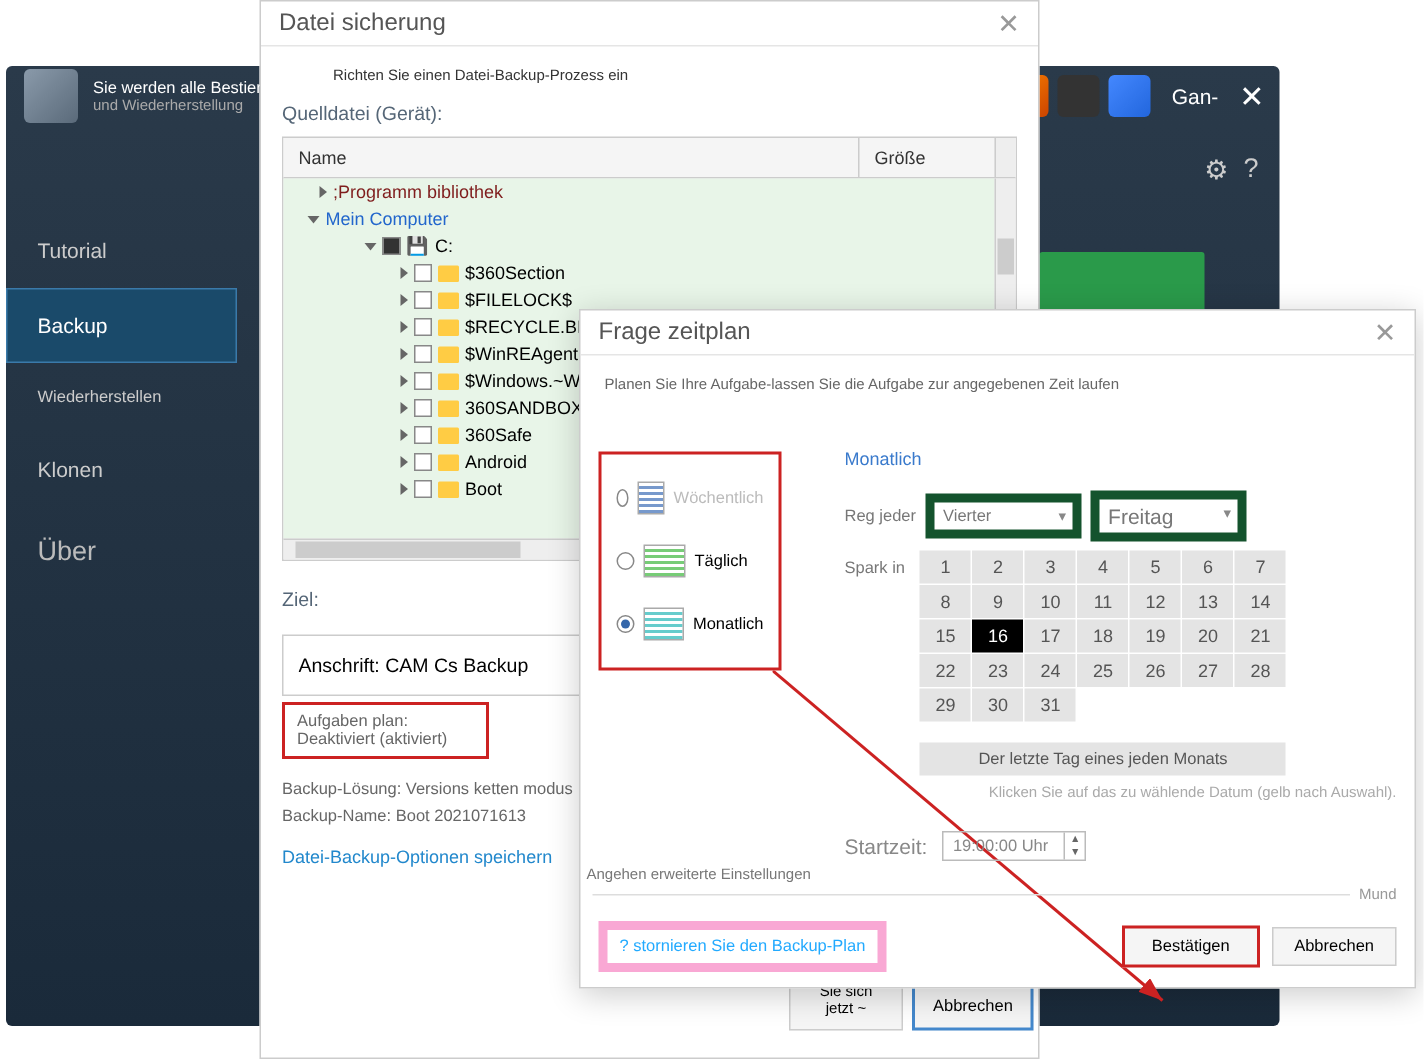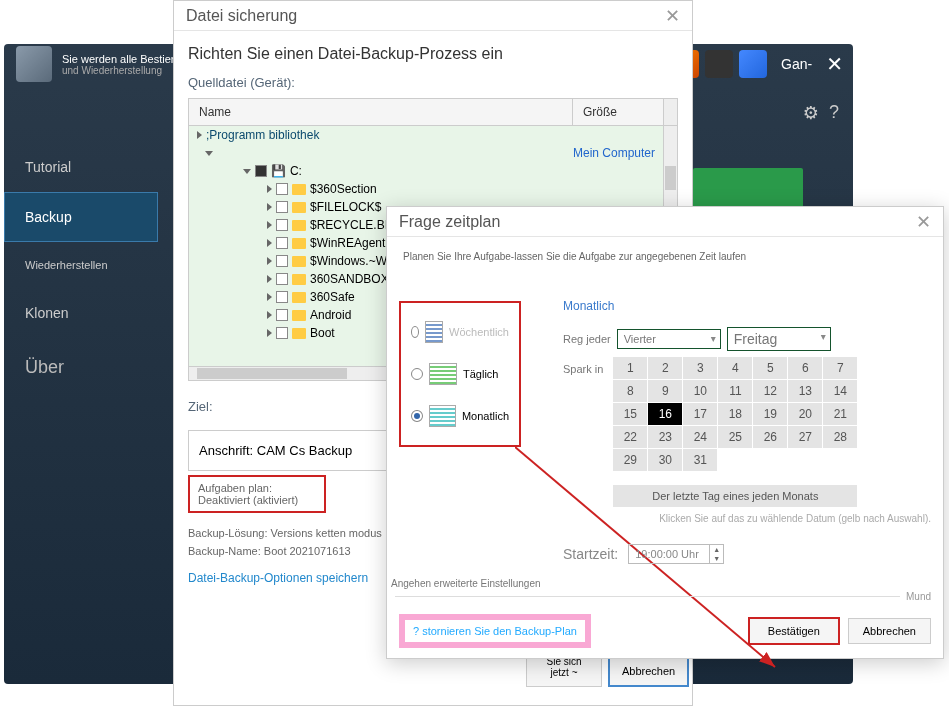--- a/index.html
+++ b/index.html
@@ -28,33 +28,33 @@
 
 .green-panel { position: absolute; right: 50px; top: 124px; width: 110px; height: 90px; background: #2a9a4a; border-radius: 2px; display: flex; align-items: center; justify-content: center; }
 .green-panel::after { content: ""; width: 0; height: 0; border-left: 8px solid #fff; border-top: 6px solid transparent; border-bottom: 6px solid transparent; }
 
 
 .file-backup-modal { position: absolute; left: 173px; top: 0; width: 520px; height: 706px; background: #fff; border: 1px solid #ccc; }
 .modal-header { height: 30px; display: flex; align-items: center; justify-content: space-between; padding: 0 12px; border-bottom: 1px solid #e5e5e5; }
 .modal-title { font-size: 16px; color: #555; }
 .modal-close { font-size: 18px; color: #999; cursor: pointer; }
 .modal-body { padding: 14px; }
-.subtitle { font-size: 16px; color: #333; margin-bottom: 12px; }
+.subtitle { font-size: 10px; color: #333; margin-bottom: 12px; margin-left: 34px; }
 .section-label { font-size: 13px; color: #556677; margin-bottom: 8px; }
 
 .tree-table { border: 1px solid #ccc; }
 .tree-header { display: flex; background: #f5f5f5; border-bottom: 1px solid #ccc; }
 .tree-header-cell { padding: 6px 10px; font-size: 12px; color: #333; }
 .th-name { flex: 1; border-right: 1px solid #ccc; }
 .th-size { width: 90px; }
 .tree-scroll-wrap { display: flex; }
 .tree-content { flex: 1; background: #e8f5e8; height: 240px; overflow: hidden; font-size: 12px; }
 .tree-row { padding: 2px 8px; display: flex; align-items: center; gap: 4px; }
-.tree-row.l0 { color: #0c4a6e; padding-left: 8px; }
-.tree-row.l1 { color: #2266cc; padding-left: 16px; justify-content: space-between; }
+.tree-row.l0 { color: #7f1d1d; padding-left: 8px; margin-left: 16px; }
+.tree-row.l1 { color: #2266cc; padding-left: 16px; }
 .tree-row.l2 { padding-left: 54px; }
 .tree-row.l3 { padding-left: 78px; }
 .tri { width: 0; height: 0; border-left: 5px solid #666; border-top: 4px solid transparent; border-bottom: 4px solid transparent; display: inline-block; }
 .tri-down { border-top: 5px solid #666; border-left: 4px solid transparent; border-right: 4px solid transparent; border-bottom: none; }
 .chk { width: 12px; height: 12px; border: 1px solid #888; background: #fff; display: inline-block; }
 .chk.filled { background: #333; }
 .drive-icon { display: inline-block; font-size: 12px; }
 .folder-icon { width: 14px; height: 11px; background: #ffcc44; display: inline-block; border-radius: 1px; }
 .vscroll { width: 14px; background: #eee; border-left: 1px solid #ccc; position: relative; }
 .vscroll-thumb { position: absolute; left: 1px; right: 1px; top: 40px; height: 24px; background: #ccc; }
@@ -85,21 +85,21 @@
 .cal-icon { width: 28px; height: 22px; background: repeating-linear-gradient(0deg, #7c7 0 2px, #fff 2px 4px); border: 1px solid #aaa; display: inline-block; }
 .cal-icon.blue { background: repeating-linear-gradient(0deg, #79c 0 2px, #fff 2px 4px); }
 .cal-icon.teal { background: repeating-linear-gradient(0deg, #6cc 0 2px, #fff 2px 4px); }
 .freq-label-dim { color: #bbb; }
 
 .arrow-line { position: absolute; left: 128px; top: 210px; width: 272px; height: 230px; pointer-events: none; }
 
 .monthly-panel { position: absolute; left: 176px; top: 62px; right: 12px; }
 .monthly-title { color: #3a7acc; font-size: 12px; margin-bottom: 14px; }
 .reg-row { display: flex; align-items: center; gap: 6px; font-size: 11px; color: #777; margin-bottom: 6px; }
-.sel { border: 1px solid #14532d; padding: 3px 6px; font-size: 11px; background: #fff; position: relative; }
+.sel { border: 6px solid #14532d; padding: 3px 6px; font-size: 11px; background: #fff; position: relative; }
 .sel.wider { width: 104px; }
 .sel.day { width: 104px; font-size: 14px; }
 .sel::after { content: "▾"; position: absolute; right: 4px; top: 3px; color: #888; font-size: 10px; }
 .spark-label { font-size: 11px; color: #777; margin-top: 6px; }
 
 .calendar { margin-top: 0; }
 .cal-grid { display: grid; grid-template-columns: repeat(7, 34px); gap: 1px; }
 .cal-cell { background: #e4e4e4; text-align: center; padding: 4px 0; font-size: 12px; color: #555; cursor: pointer; }
 .cal-cell.today { background: #000; color: #fff; }
 .cal-last-day { background: #e4e4e4; text-align: center; padding: 5px; font-size: 11px; color: #555; margin-top: 14px; width: calc(34px * 7 + 6px); }

